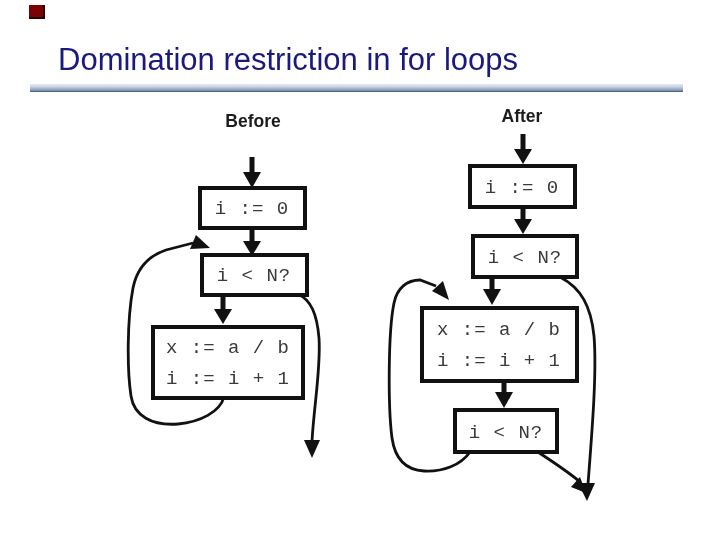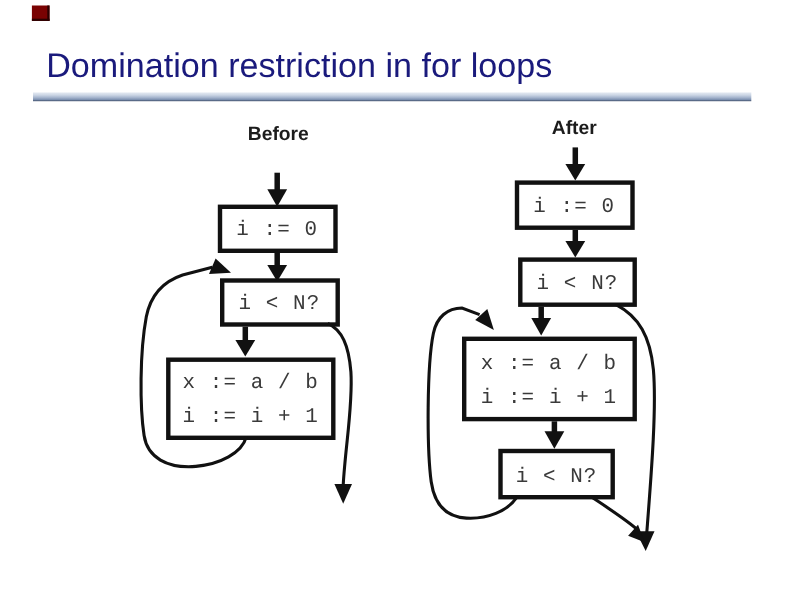--- a/index.html
+++ b/index.html
@@ -14,21 +14,21 @@
   .deco-square {
     position: absolute;
     left: 29px; top: 5px;
     width: 14px; height: 12px;
     background: #7a0202;
     border-right: 2px solid #2b0000;
     border-bottom: 2px solid #2b0000;
   }
   .slide-title {
     position: absolute;
-    left: 42px; top: 42px;
+    left: 58px; top: 42px;
     font-size: 31px;
     font-weight: 400;
     color: #1a1a7c;
     letter-spacing: 0px;
     white-space: nowrap;
   }
   .title-rule {
     position: absolute;
     left: 30px; top: 84px;
     width: 653px; height: 8px;

